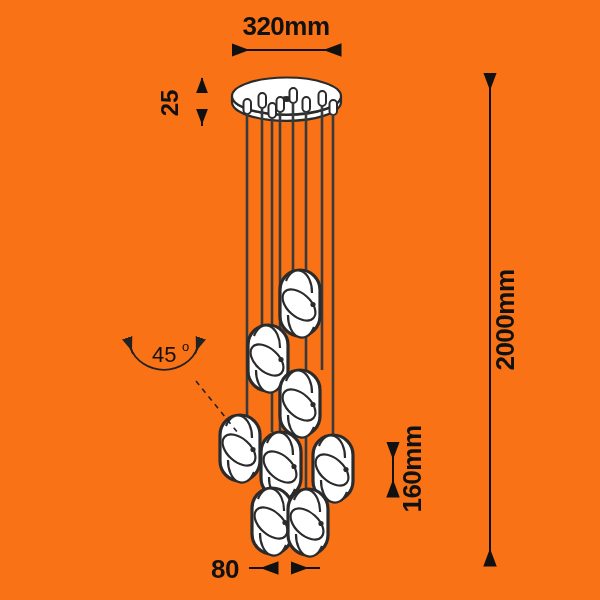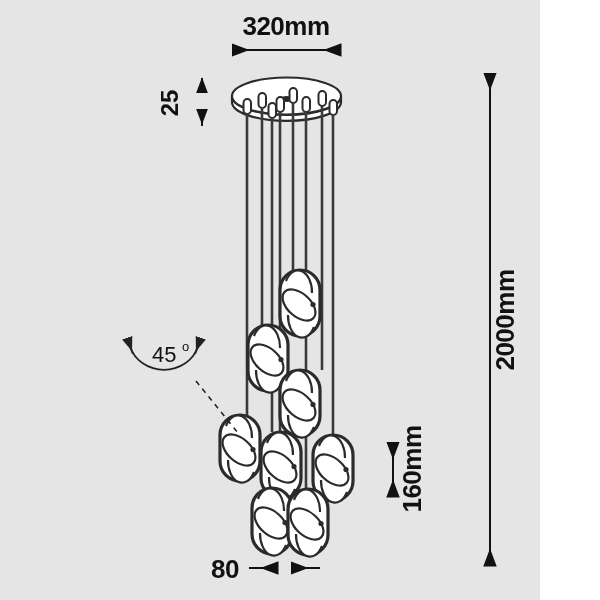--- a/index.html
+++ b/index.html
@@ -8,23 +8,23 @@
     background: #ffffff;
   }
   body {
     width: 600px;
     height: 600px;
     overflow: hidden;
     font-family: "Liberation Sans", sans-serif;
   }
   #sheet {
     position: relative;
-    width: 540px;
+    width: 600px;
     height: 600px;
-    background: #e5e5e5;
+    background: #f97316;
   }
   #drawing {
     position: absolute;
     left: 0;
     top: 0;
     width: 600px;
     height: 600px;
   }
   .dim-text {
     font-family: "Liberation Sans", sans-serif;

